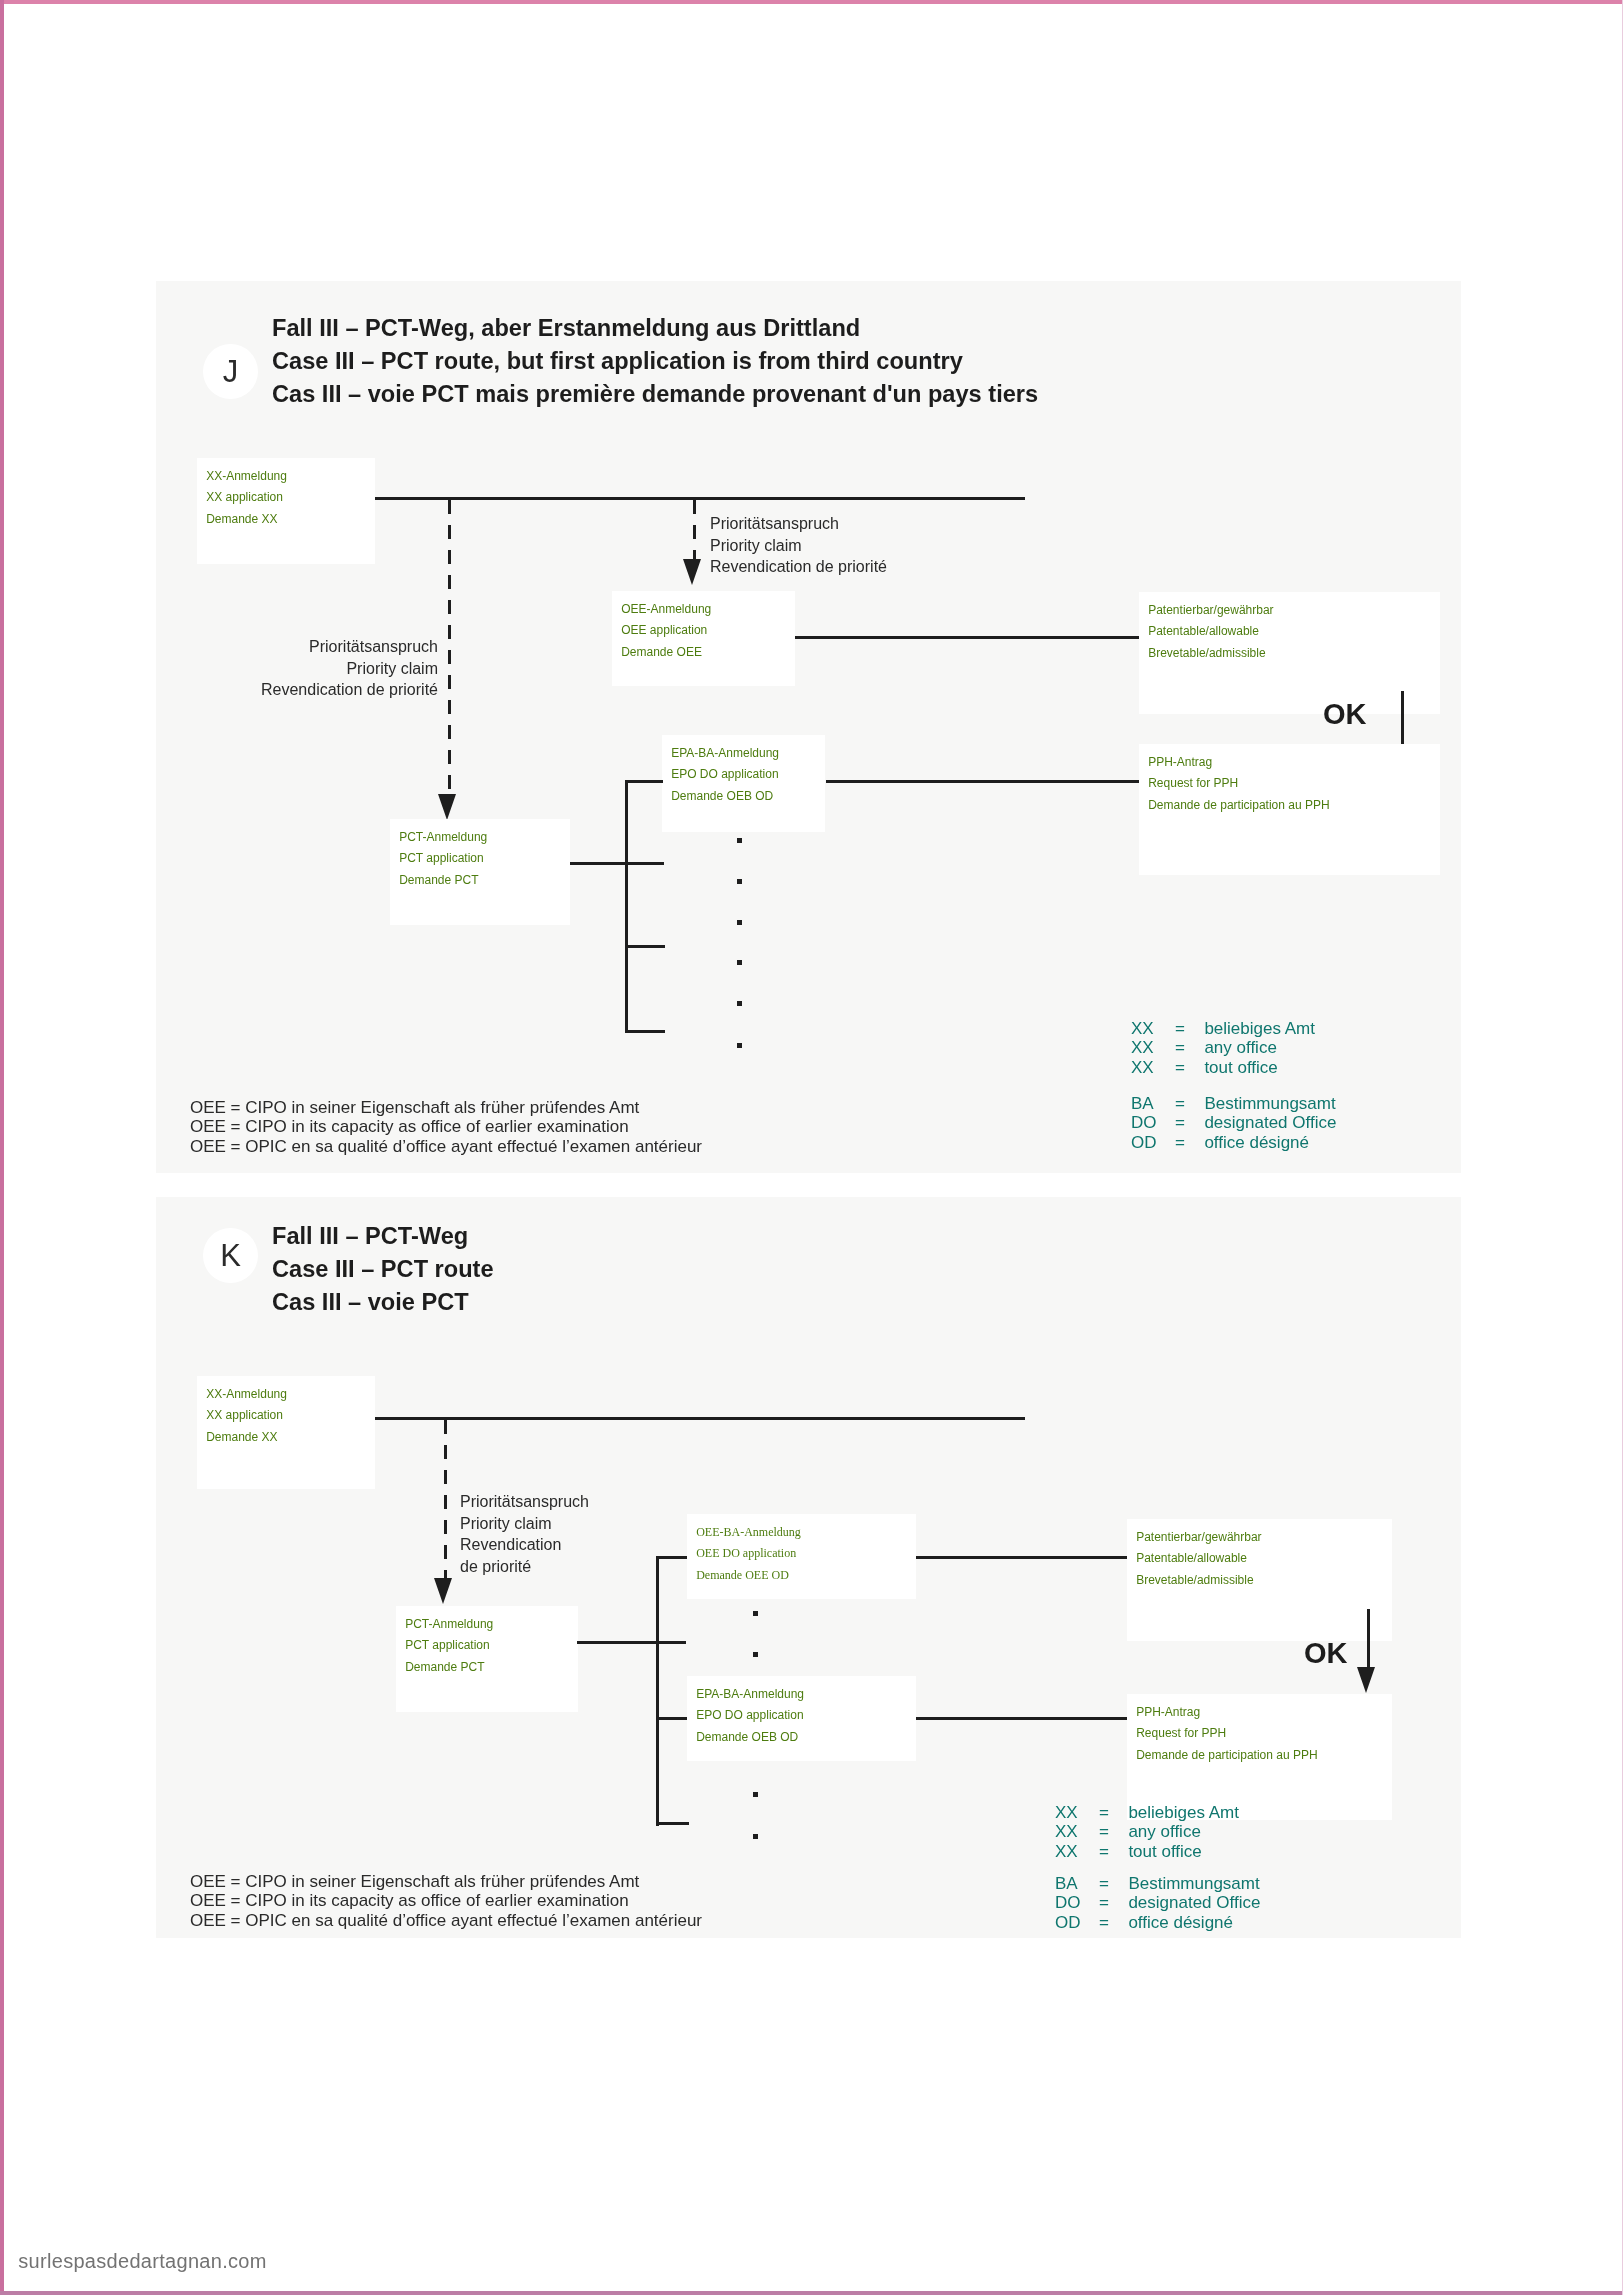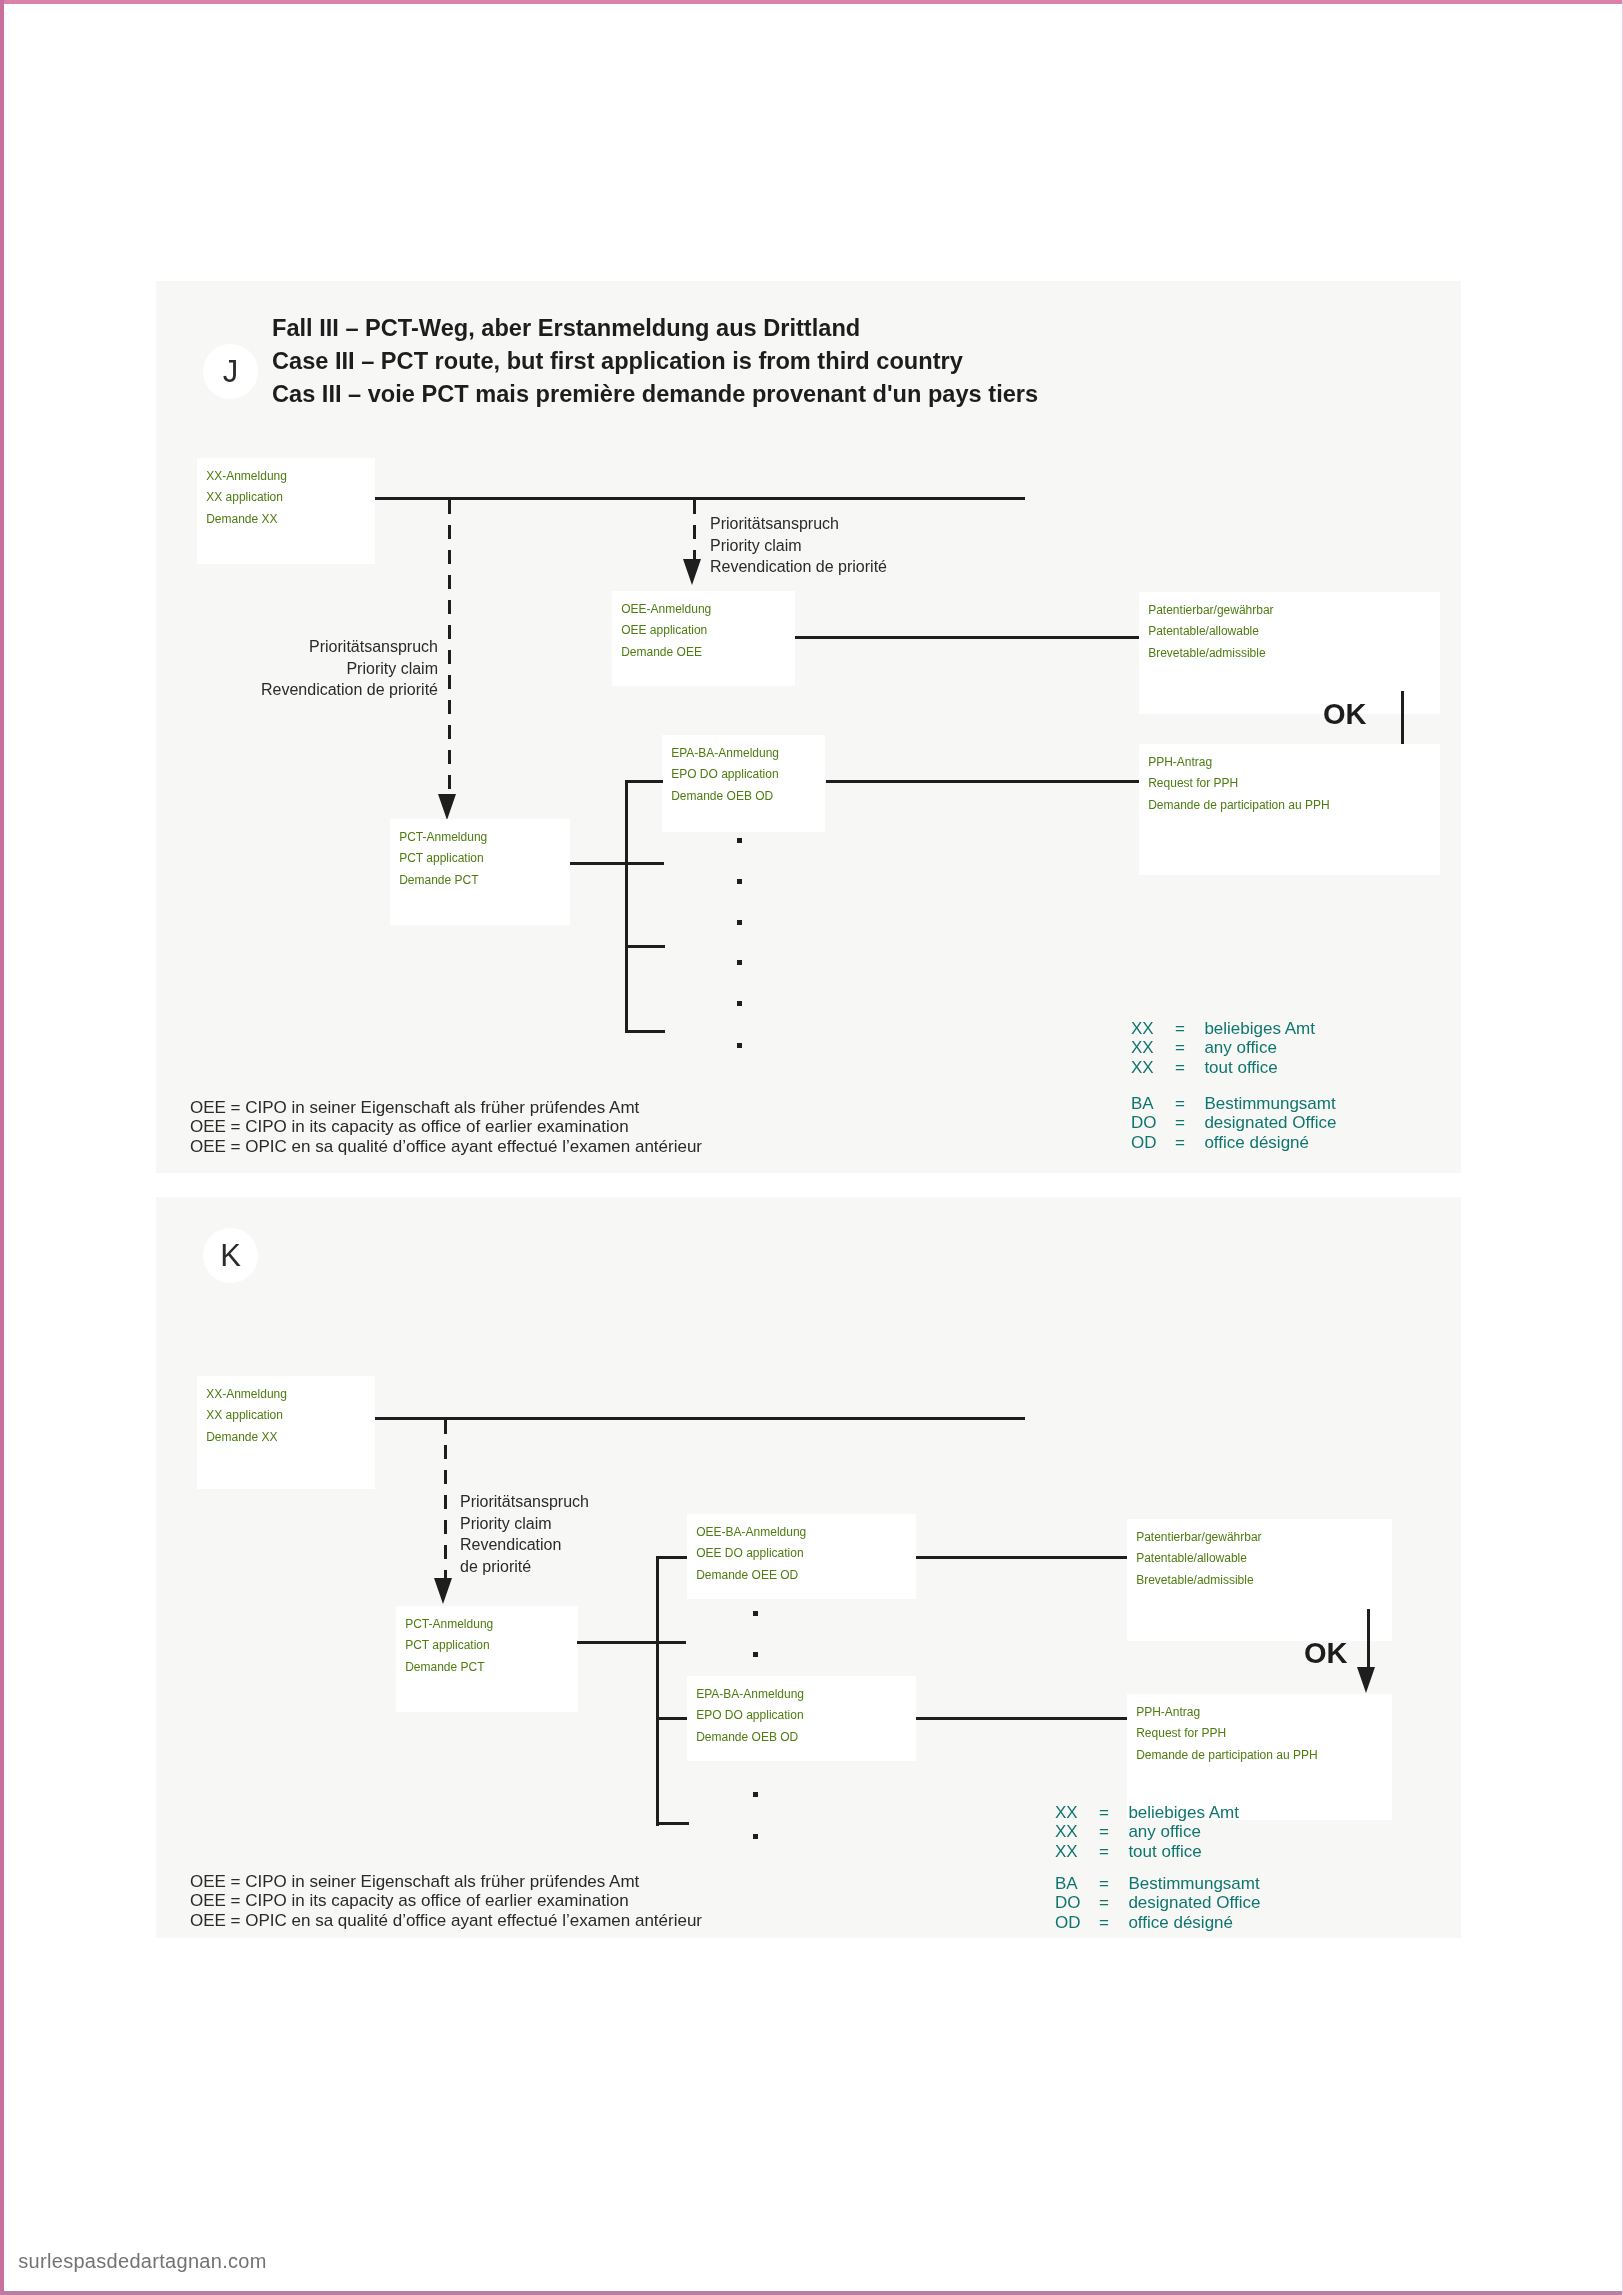--- a/index.html
+++ b/index.html
@@ -165,20 +165,25 @@
         </div>
     </div>
   </div>
 
   <div class="panel" style="left:156px;top:1197px;width:1305px;height:741px;">
 
     <div class="badge" style="left:47px;top:31px;">
       <span>K</span>
     </div>
 
+    <div class="ptitle" style="left:116px;top:23px;">
+      <div>Fall III – PCT-Weg</div>
+      <div>Case III – PCT route</div>
+      <div>Cas III – voie PCT</div>
+    </div>
 
     <div class="node" style="left:41px;top:179px;width:160px;height:97px;">
       <div>XX-Anmeldung</div>
       <div>XX application</div>
       <div>Demande XX</div>
     </div>
 
     <div class="hline" style="left:219px;top:220px;width:650px;"></div>
 
     <div class="vdash" style="left:288px;top:223px;height:160px;"></div>
@@ -195,21 +200,21 @@
       <div>PCT application</div>
       <div>Demande PCT</div>
     </div>
 
     <div class="hline" style="left:421px;top:444px;width:109px;"></div>
     <div class="vline" style="left:500px;top:359px;height:270px;"></div>
     <div class="hline" style="left:500px;top:359px;width:31px;"></div>
     <div class="hline" style="left:500px;top:520px;width:31px;"></div>
     <div class="hline" style="left:500px;top:625px;width:33px;"></div>
 
-    <div class="node" style="left:531px;top:317px;width:211px;height:69px;">
+    <div class="node" style="left:531px;top:317px;width:211px;height:69px;font-family:Liberation Serif, serif;">
       <div>OEE-BA-Anmeldung</div>
       <div>OEE DO application</div>
       <div>Demande OEE OD</div>
     </div>
     <div class="hline" style="left:760px;top:359px;width:211px;"></div>
 
     <div class="node" style="left:531px;top:479px;width:211px;height:69px;">
       <div>EPA-BA-Anmeldung</div>
       <div>EPO DO application</div>
       <div>Demande OEB OD</div>

